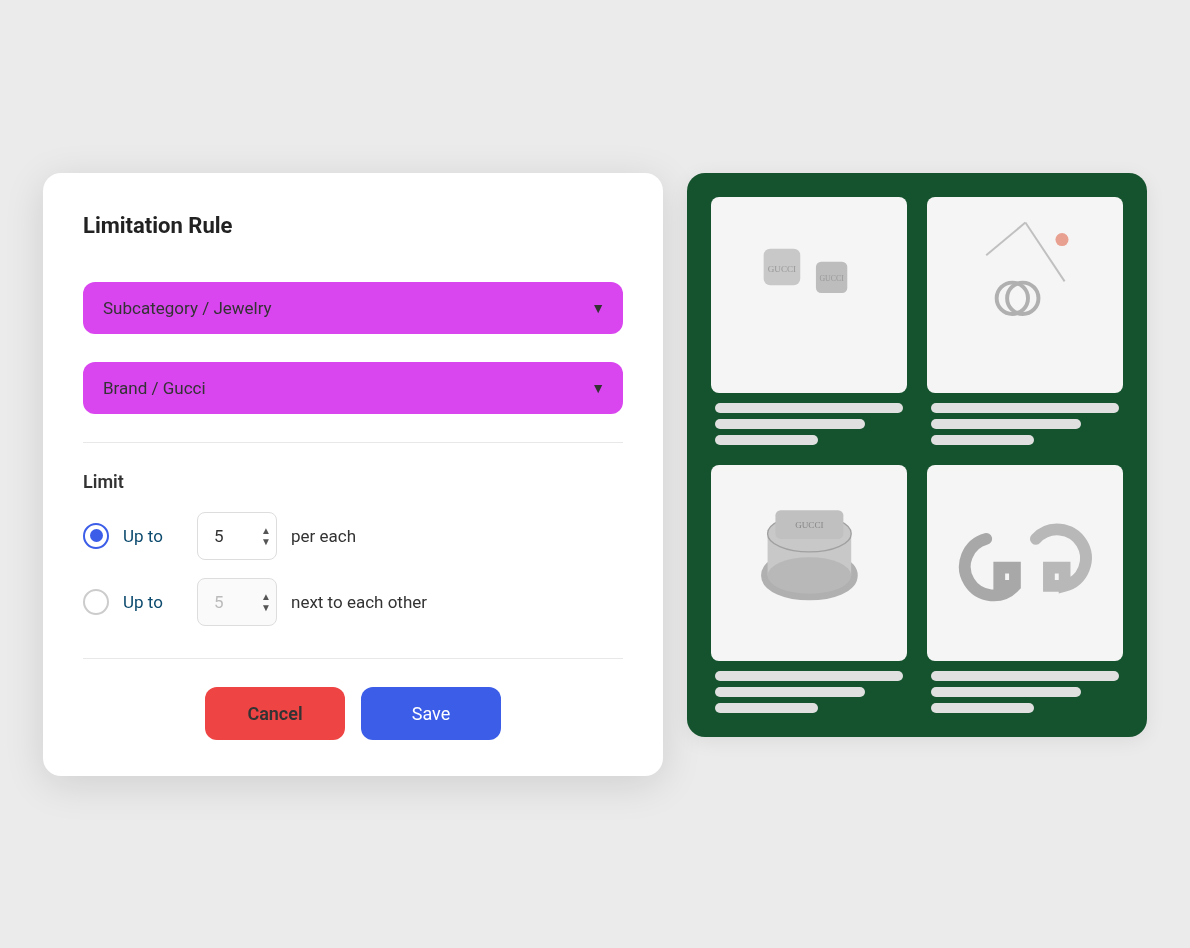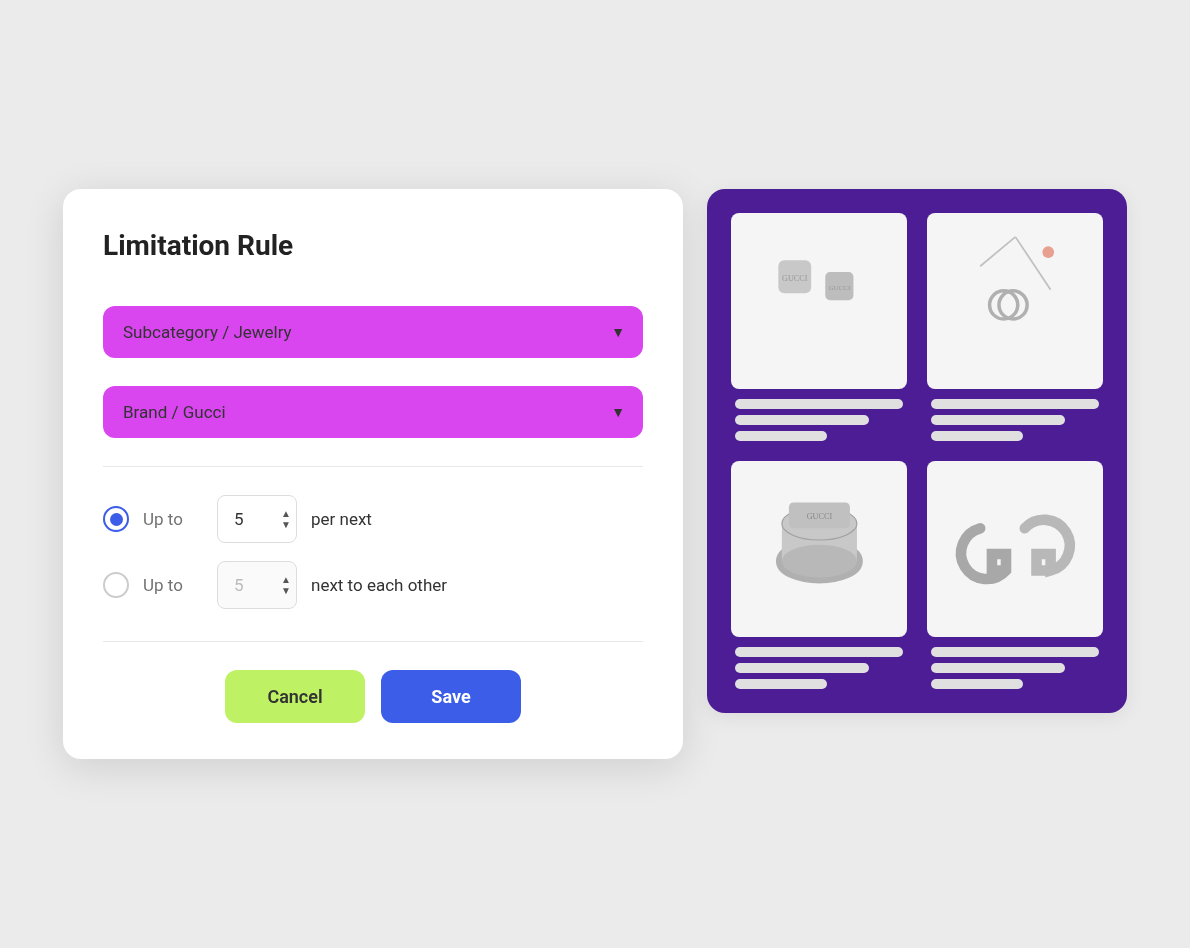--- a/index.html
+++ b/index.html
@@ -25,21 +25,21 @@
     .modal {
       background: #fff;
       border-radius: 18px;
       padding: 40px 40px 36px 40px;
       width: 620px;
       box-shadow: 0 8px 40px rgba(0,0,0,0.12);
       flex-shrink: 0;
     }
 
     .modal-title {
-      font-size: 28px;
+      font-size: 22px;
       font-weight: 700;
       color: #222;
       margin-bottom: 44px;
     }
 
     .section-label {
       font-size: 18px;
       font-weight: 600;
       color: #333;
       margin-bottom: 12px;
@@ -114,21 +114,21 @@
     .radio-btn.active::after {
       content: '';
       width: 13px;
       height: 13px;
       border-radius: 50%;
       background: #3b5de8;
     }
 
     .up-to-label {
       font-size: 17px;
-      color: #737373;
+      color: #0c4a6e;
       min-width: 60px;
     }
 
     .number-input-wrapper {
       position: relative;
       display: inline-flex;
       align-items: center;
     }
 
     .number-input {
@@ -179,51 +179,51 @@
     .modal-footer {
       margin-top: 32px;
       border-top: 1.5px solid #e8e8e8;
       padding-top: 28px;
       display: flex;
       justify-content: center;
       gap: 16px;
     }
 
     .btn-cancel {
-      background: #bef264;
+      background: #ef4444;
       color: #333;
       border: none;
       border-radius: 12px;
       padding: 16px 40px;
       font-size: 18px;
       font-weight: 600;
       cursor: pointer;
       font-family: inherit;
       min-width: 140px;
     }
 
     .btn-save {
       background: #3b5de8;
       color: #fff;
       border: none;
       border-radius: 12px;
       padding: 16px 40px;
       font-size: 18px;
-      font-weight: 700;
+      font-weight: 400;
       cursor: pointer;
       font-family: inherit;
       min-width: 140px;
     }
 
     
     .preview-panel {
-      background: #4c1d95;
+      background: #14532d;
       border-radius: 18px;
       padding: 24px;
-      width: 420px;
+      width: 460px;
       box-shadow: 0 4px 20px rgba(0,0,0,0.07);
       flex-shrink: 0;
     }
 
     .product-grid {
       display: grid;
       grid-template-columns: 1fr 1fr;
       gap: 20px;
     }
 
@@ -288,32 +288,33 @@
       <select class="select-box">
         <option>Brand / Gucci</option>
         <option>Brand / Prada</option>
         <option>Brand / Chanel</option>
       </select>
       <span class="select-arrow">▼</span>
     </div>
 
     <hr class="divider">
 
+    <div class="limit-section-label">Limit</div>
 
     <div class="limit-row">
       <div class="radio-btn active"></div>
       <span class="up-to-label">Up to</span>
       <div class="number-input-wrapper">
         <input class="number-input" type="number" value="5" min="1" max="99" style="">
         <div class="spinner-btns">
           <button class="spinner-btn">▲</button>
           <button class="spinner-btn">▼</button>
         </div>
       </div>
-      <span class="per-page-label">per next</span>
+      <span class="per-page-label">per each</span>
     </div>
 
     <div class="limit-row">
       <div class="radio-btn"></div>
       <span class="up-to-label">Up to</span>
       <div class="number-input-wrapper">
         <input class="number-input" type="number" value="5" min="1" max="99" disabled="" style="">
         <div class="spinner-btns">
           <button class="spinner-btn">▲</button>
           <button class="spinner-btn">▼</button>

